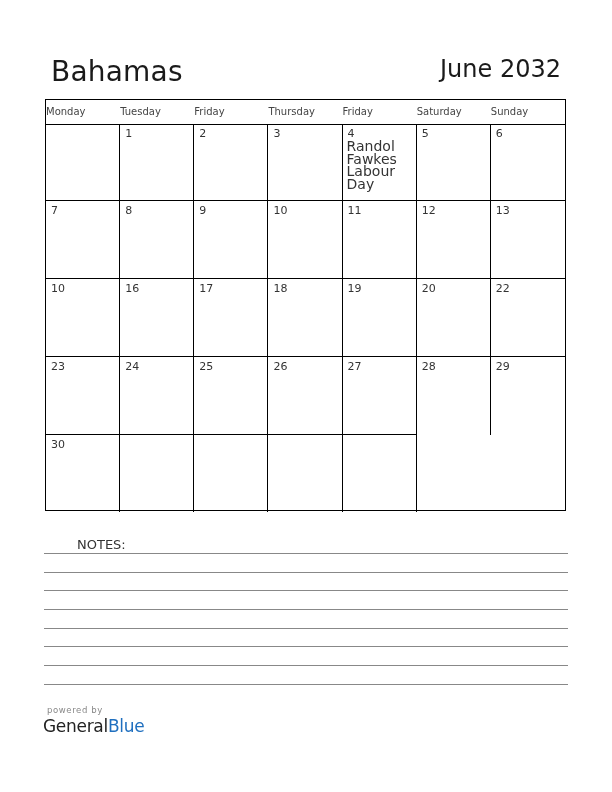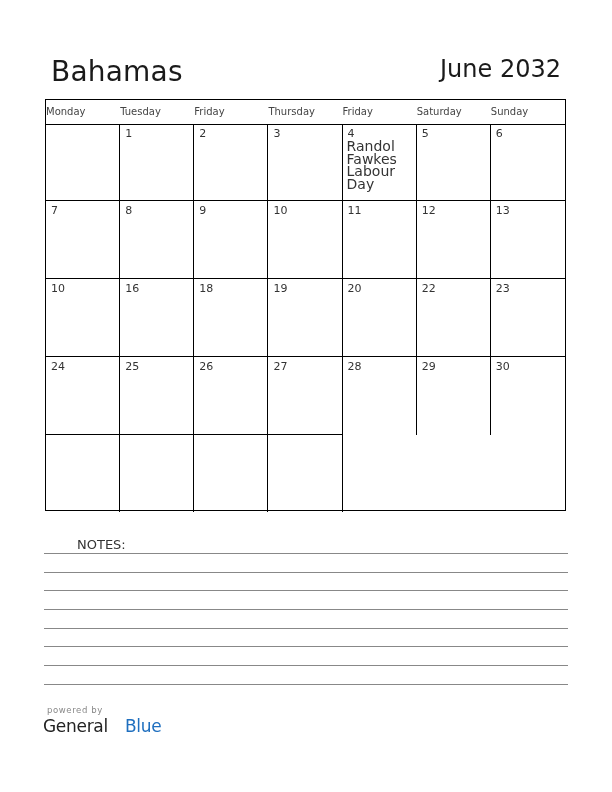--- a/index.html
+++ b/index.html
@@ -12,21 +12,21 @@
   .grid { position:absolute; left:0; top:24px; width:100%; height:calc(100% - 24px); display:grid; grid-template-columns: repeat(7, 1fr); grid-template-rows: 77px 78px 78px 78px 77px; }
   .cell { border-right:1px solid #000; border-bottom:1px solid #000; position:relative; box-sizing:border-box; }
   .cell:nth-child(7n) { border-right:none; }
   .cell.lastrow { border-bottom:none; }
   .num { position:absolute; left:5px; top:3px; font-size:11px; color:#333; }
   .ev { position:absolute; left:4px; top:16px; font-size:14px; line-height:12.5px; color:#333; width:68px; }
   .notes-label { position:absolute; left:48px; top:537px; font-size:13px; color:#333;margin-left:29px; }
   .line { position:absolute; left:44px; width:524px; height:1px; background:#888; }
   .powered { position:absolute; left:47px; top:705px; font-size:8.5px; color:#888; letter-spacing:0.6px; }
   .brand { position:absolute; left:43px; top:716px; font-size:17px; color:#222; letter-spacing:-0.3px; }
-  .brand .b2 { color:#1f6fbf;padding-left:17px; }
+  .brand .b2 { color:#1f6fbf; }
 </style>
 </head>
 <body>
 
 <div class="country">Bahamas</div>
 <div class="month">June 2032</div>
 
 <div class="cal">
   <div class="hdr">
     <div>Monday</div>
@@ -93,20 +93,24 @@
       <div class="cell">
         <div class="num">13</div>
         <div class="ev"></div>
       </div>
       <div class="cell">
         <div class="num">10</div>
         <div class="ev"></div>
       </div>
       <div class="cell">
         <div class="num">16</div>
+        <div class="ev"></div>
+      </div>
+      <div class="cell">
+        <div class="num">17</div>
         <div class="ev"></div>
       </div>
       <div class="cell">
         <div class="num">18</div>
         <div class="ev"></div>
       </div>
       <div class="cell">
         <div class="num">19</div>
         <div class="ev"></div>
       </div>

